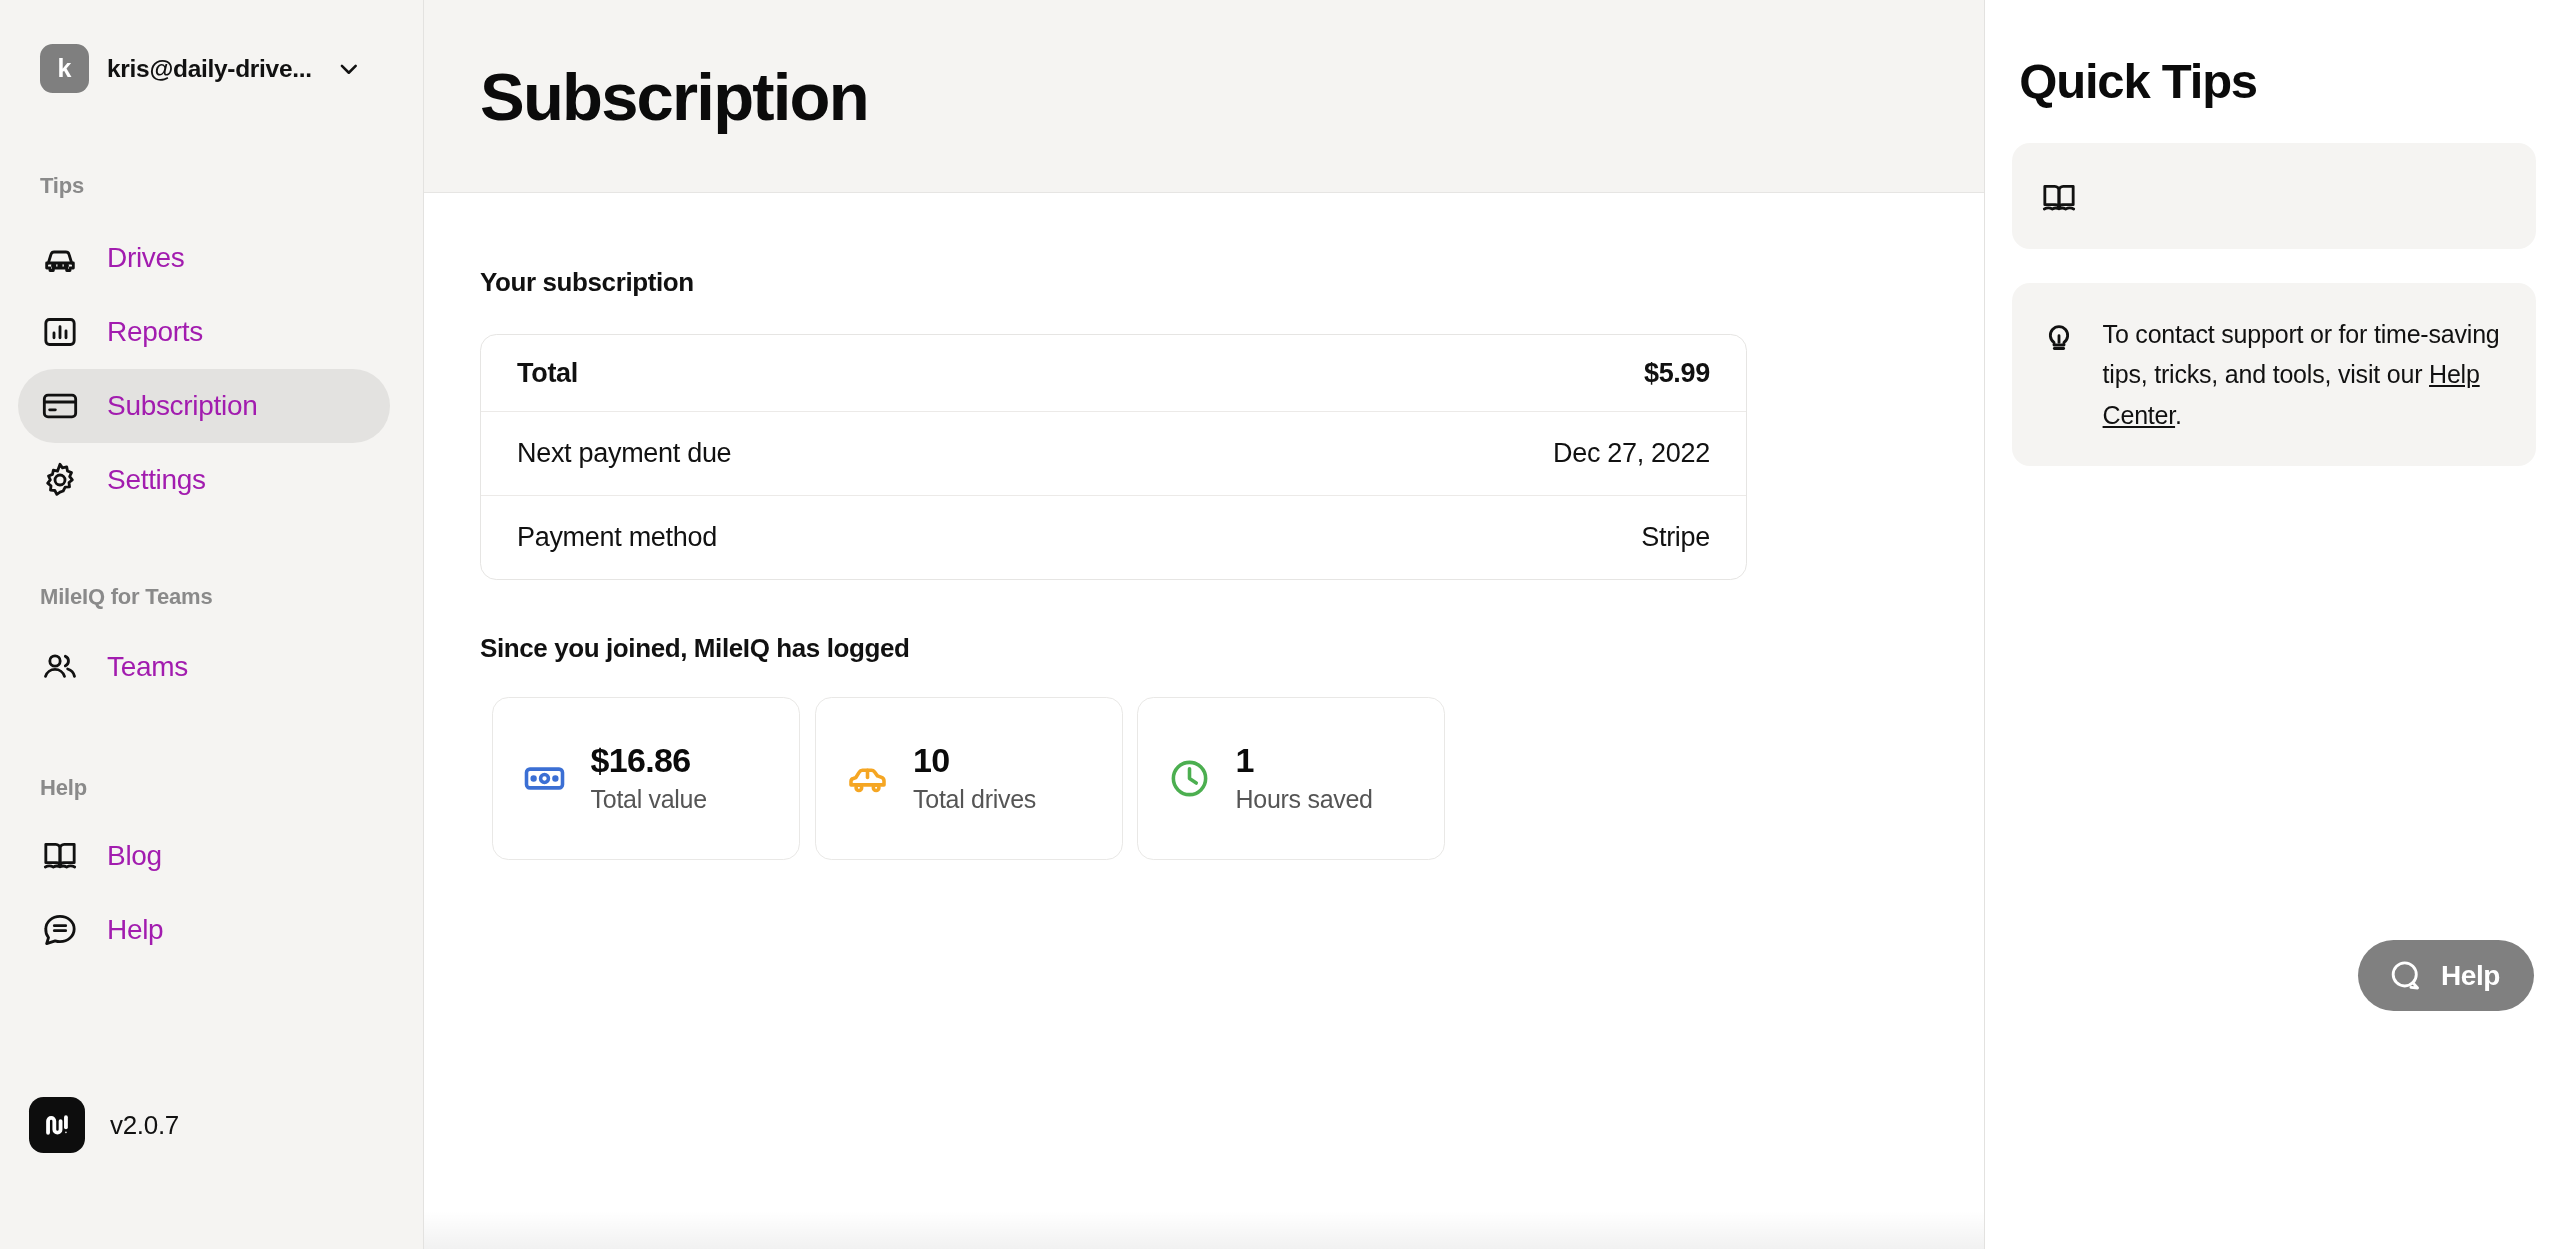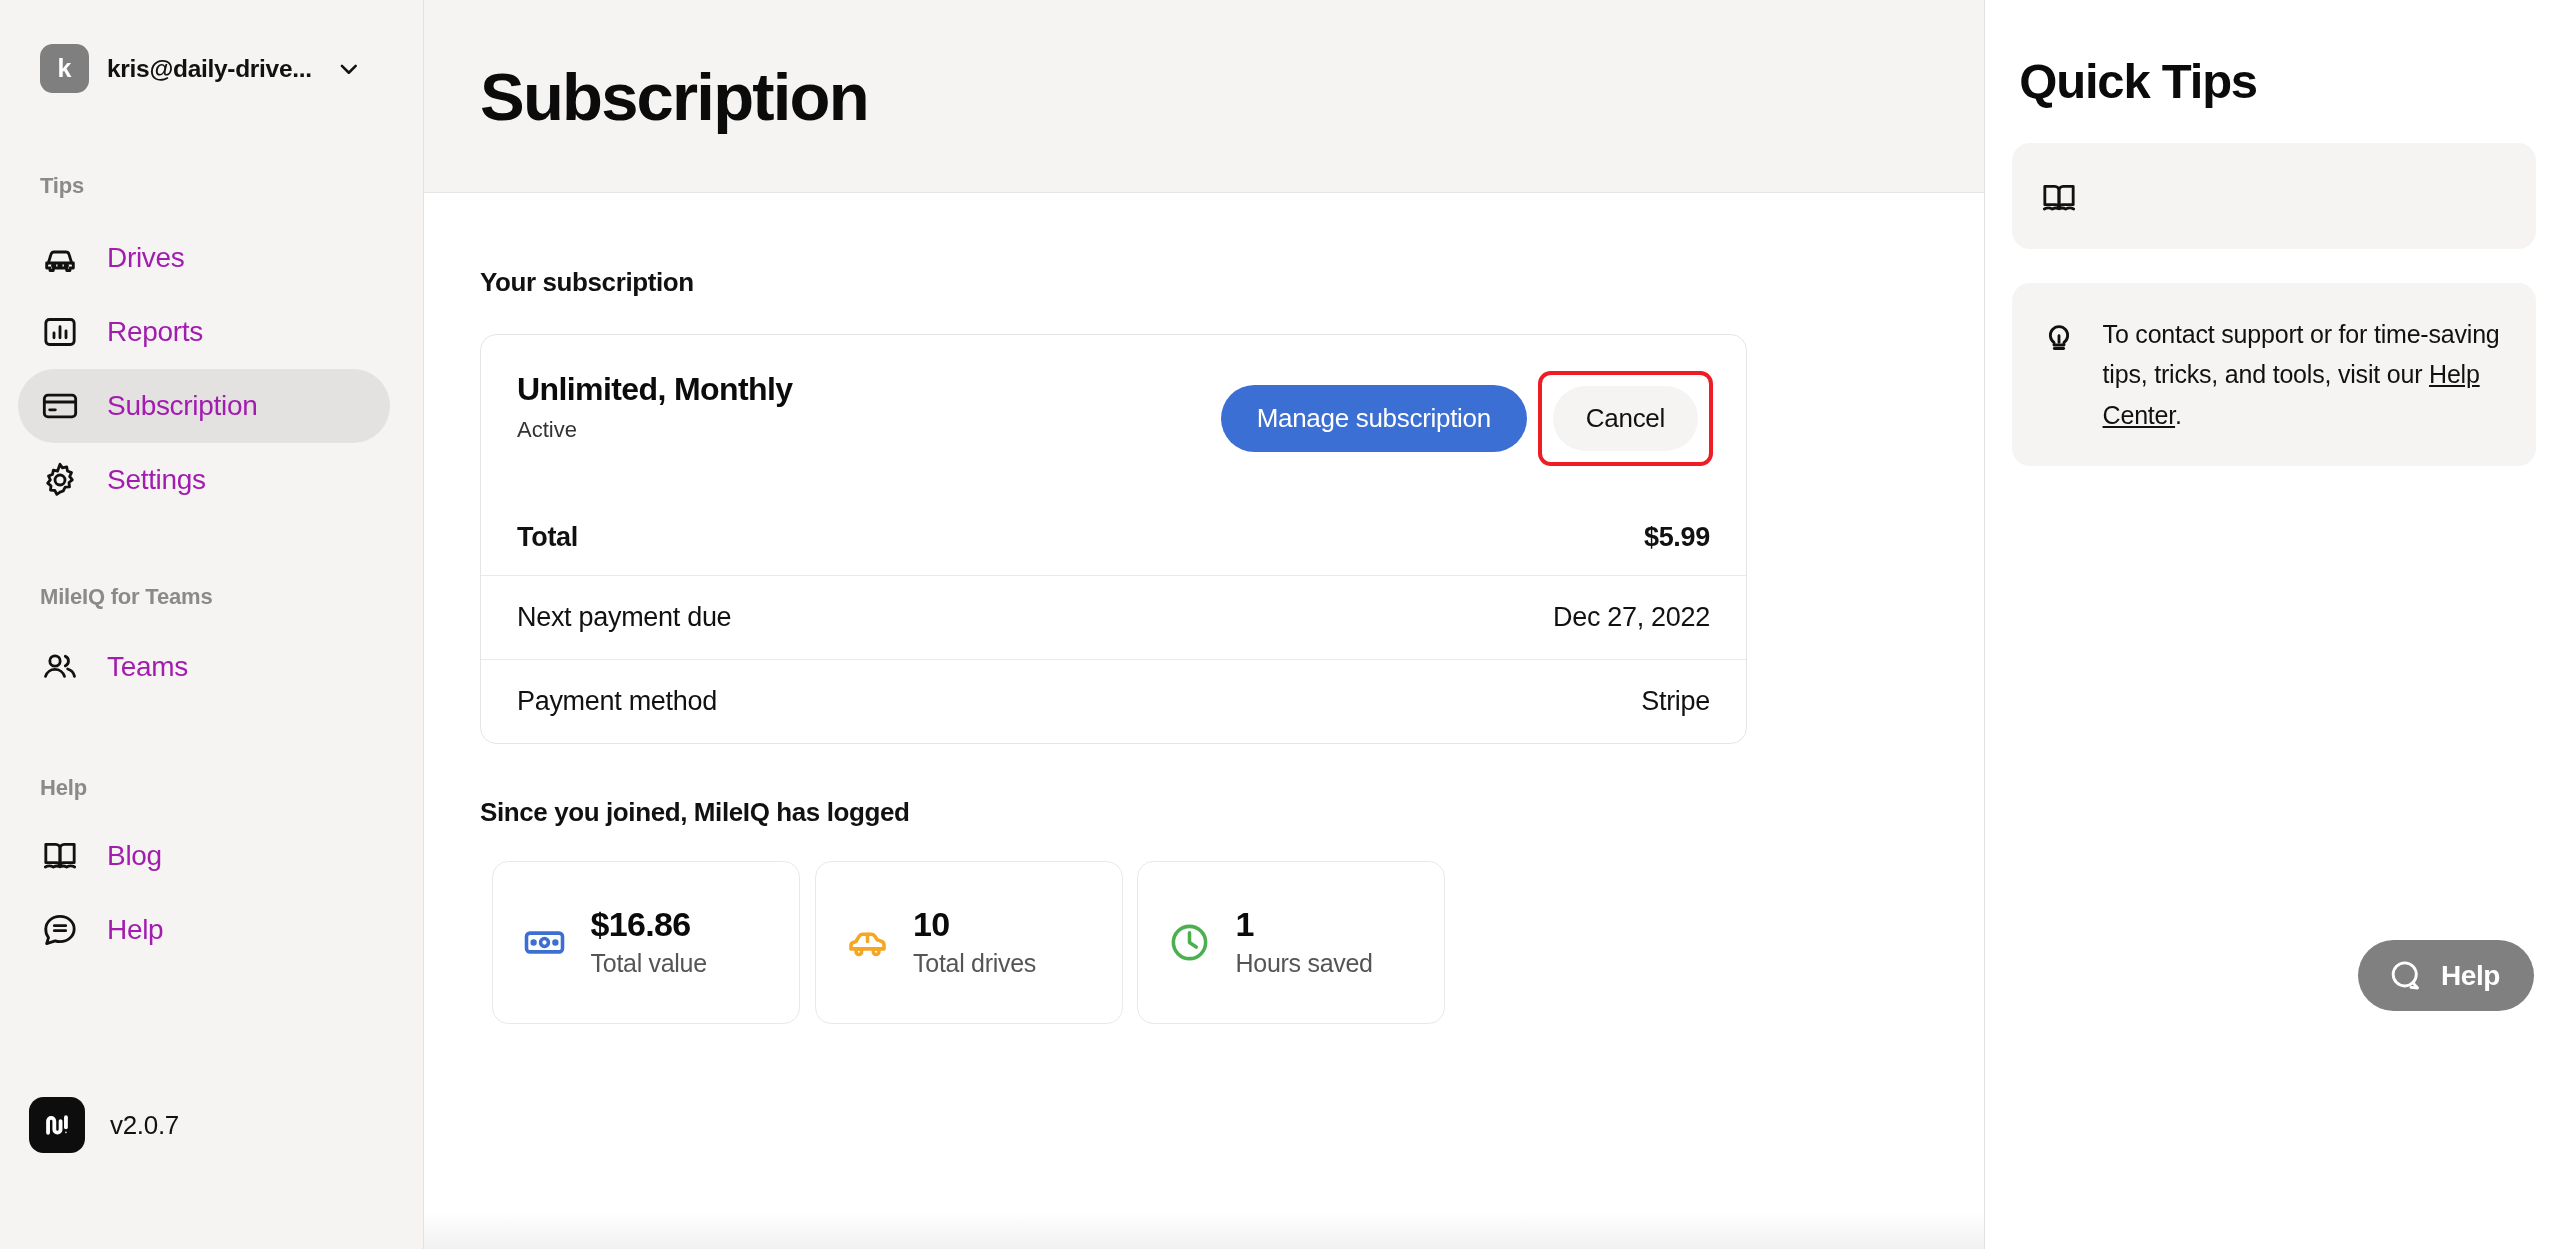--- a/index.html
+++ b/index.html
@@ -449,32 +449,20 @@
     <div class="main-header">
       <h1 class="page-title">Subscription</h1>
     </div>
 
     <div class="main-body">
 
       <div class="subhead">Your subscription</div>
 
       <section class="sub-card">
 
-        <div class="sub-card-top">
-          <div>
-            <div class="plan-name">Unlimited, Monthly</div>
-            <div class="plan-status">Active</div>
-          </div>
-          <div class="btn-row">
-            <button class="btn-primary">Manage subscription</button>
-            <div class="cancel-wrap">
-              <button class="btn-secondary">Cancel</button>
-            </div>
-          </div>
-        </div>
 
         <div class="sub-row total">
           <span class="k">Total</span>
           <span class="v">$5.99</span>
         </div>
 
         <div class="sub-row divider-row">
           <span class="k">Next payment due</span>
           <span class="v">Dec 27, 2022</span>
         </div>

